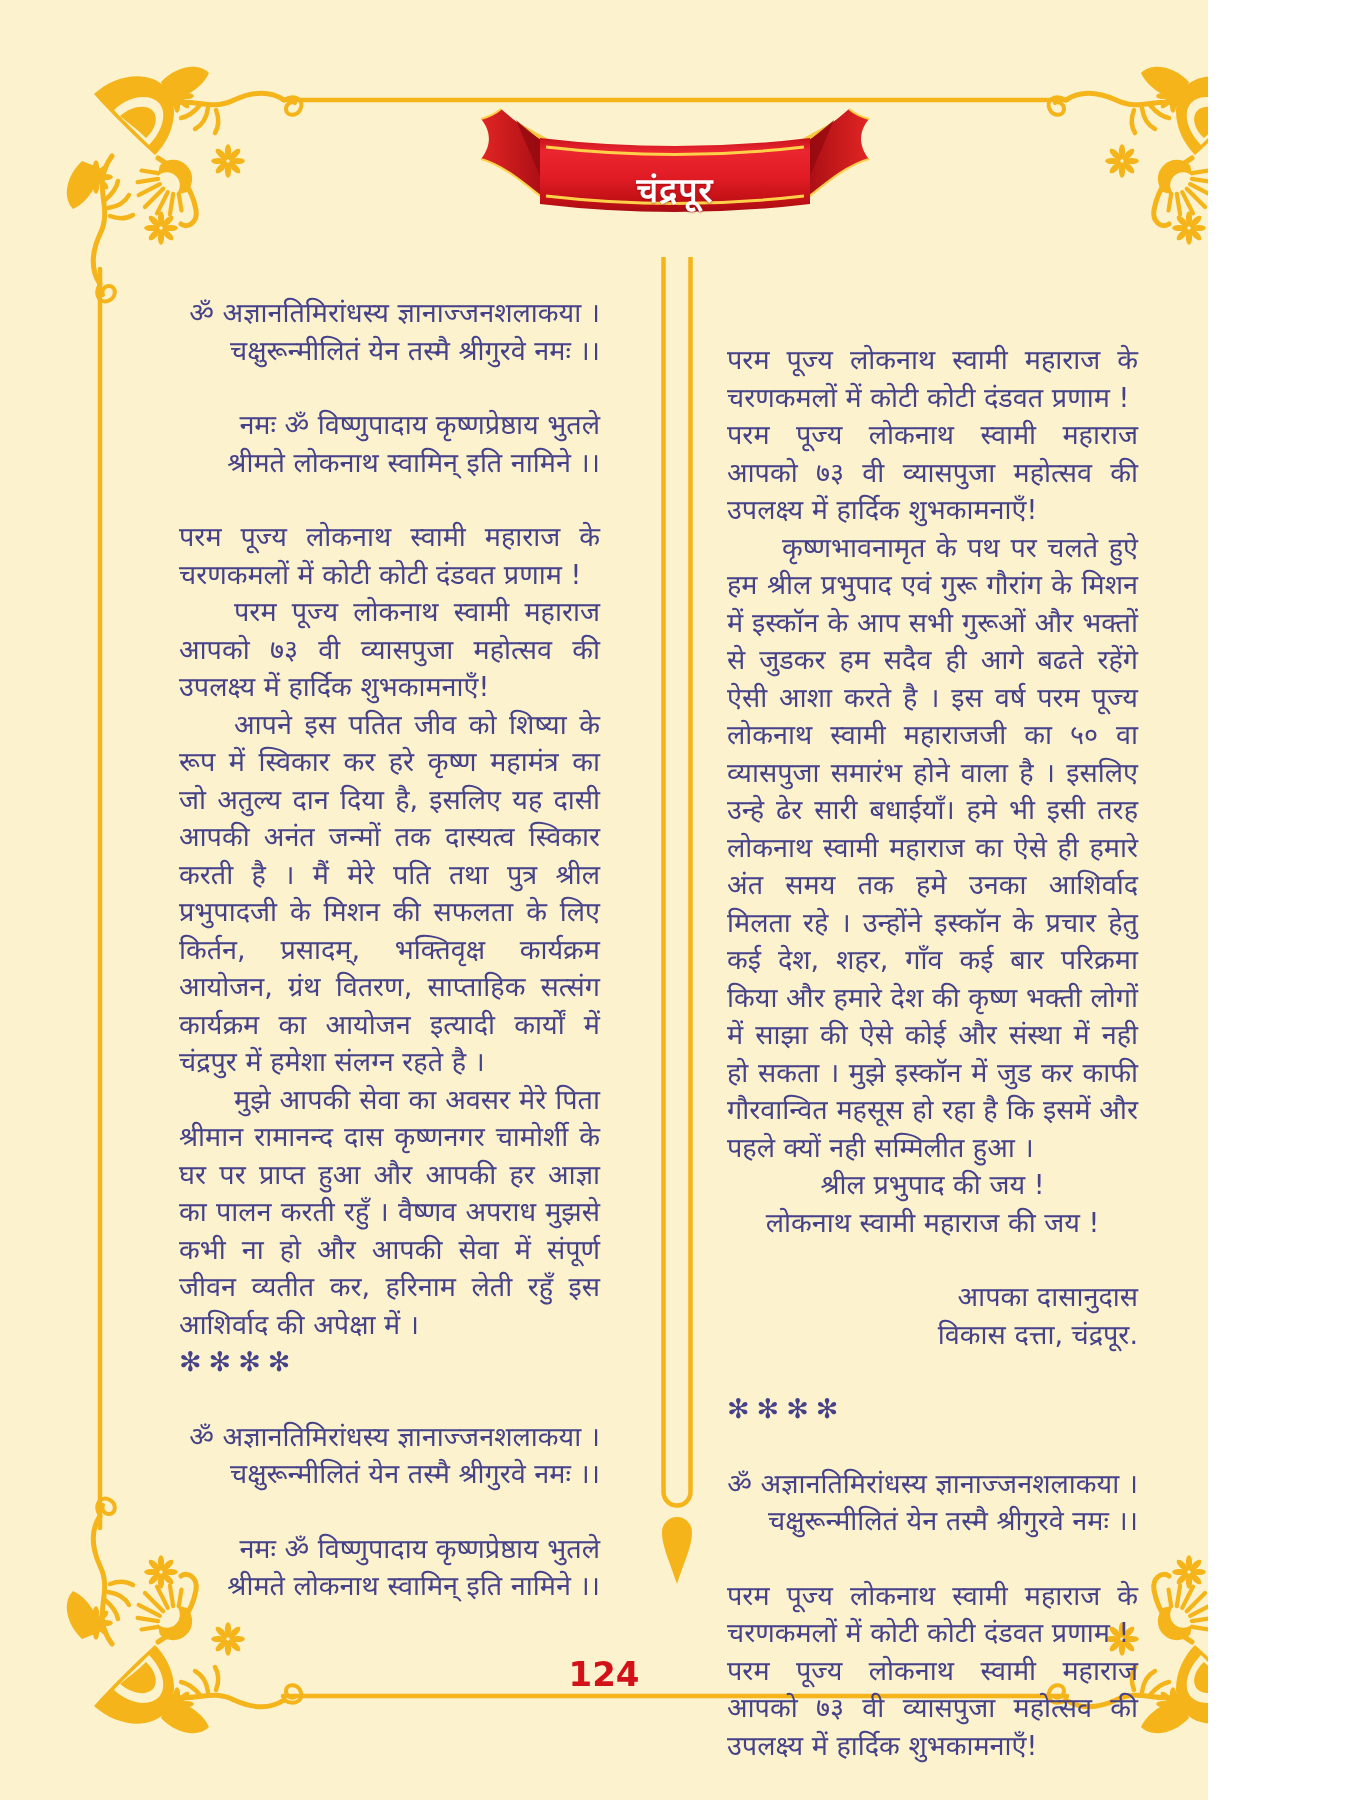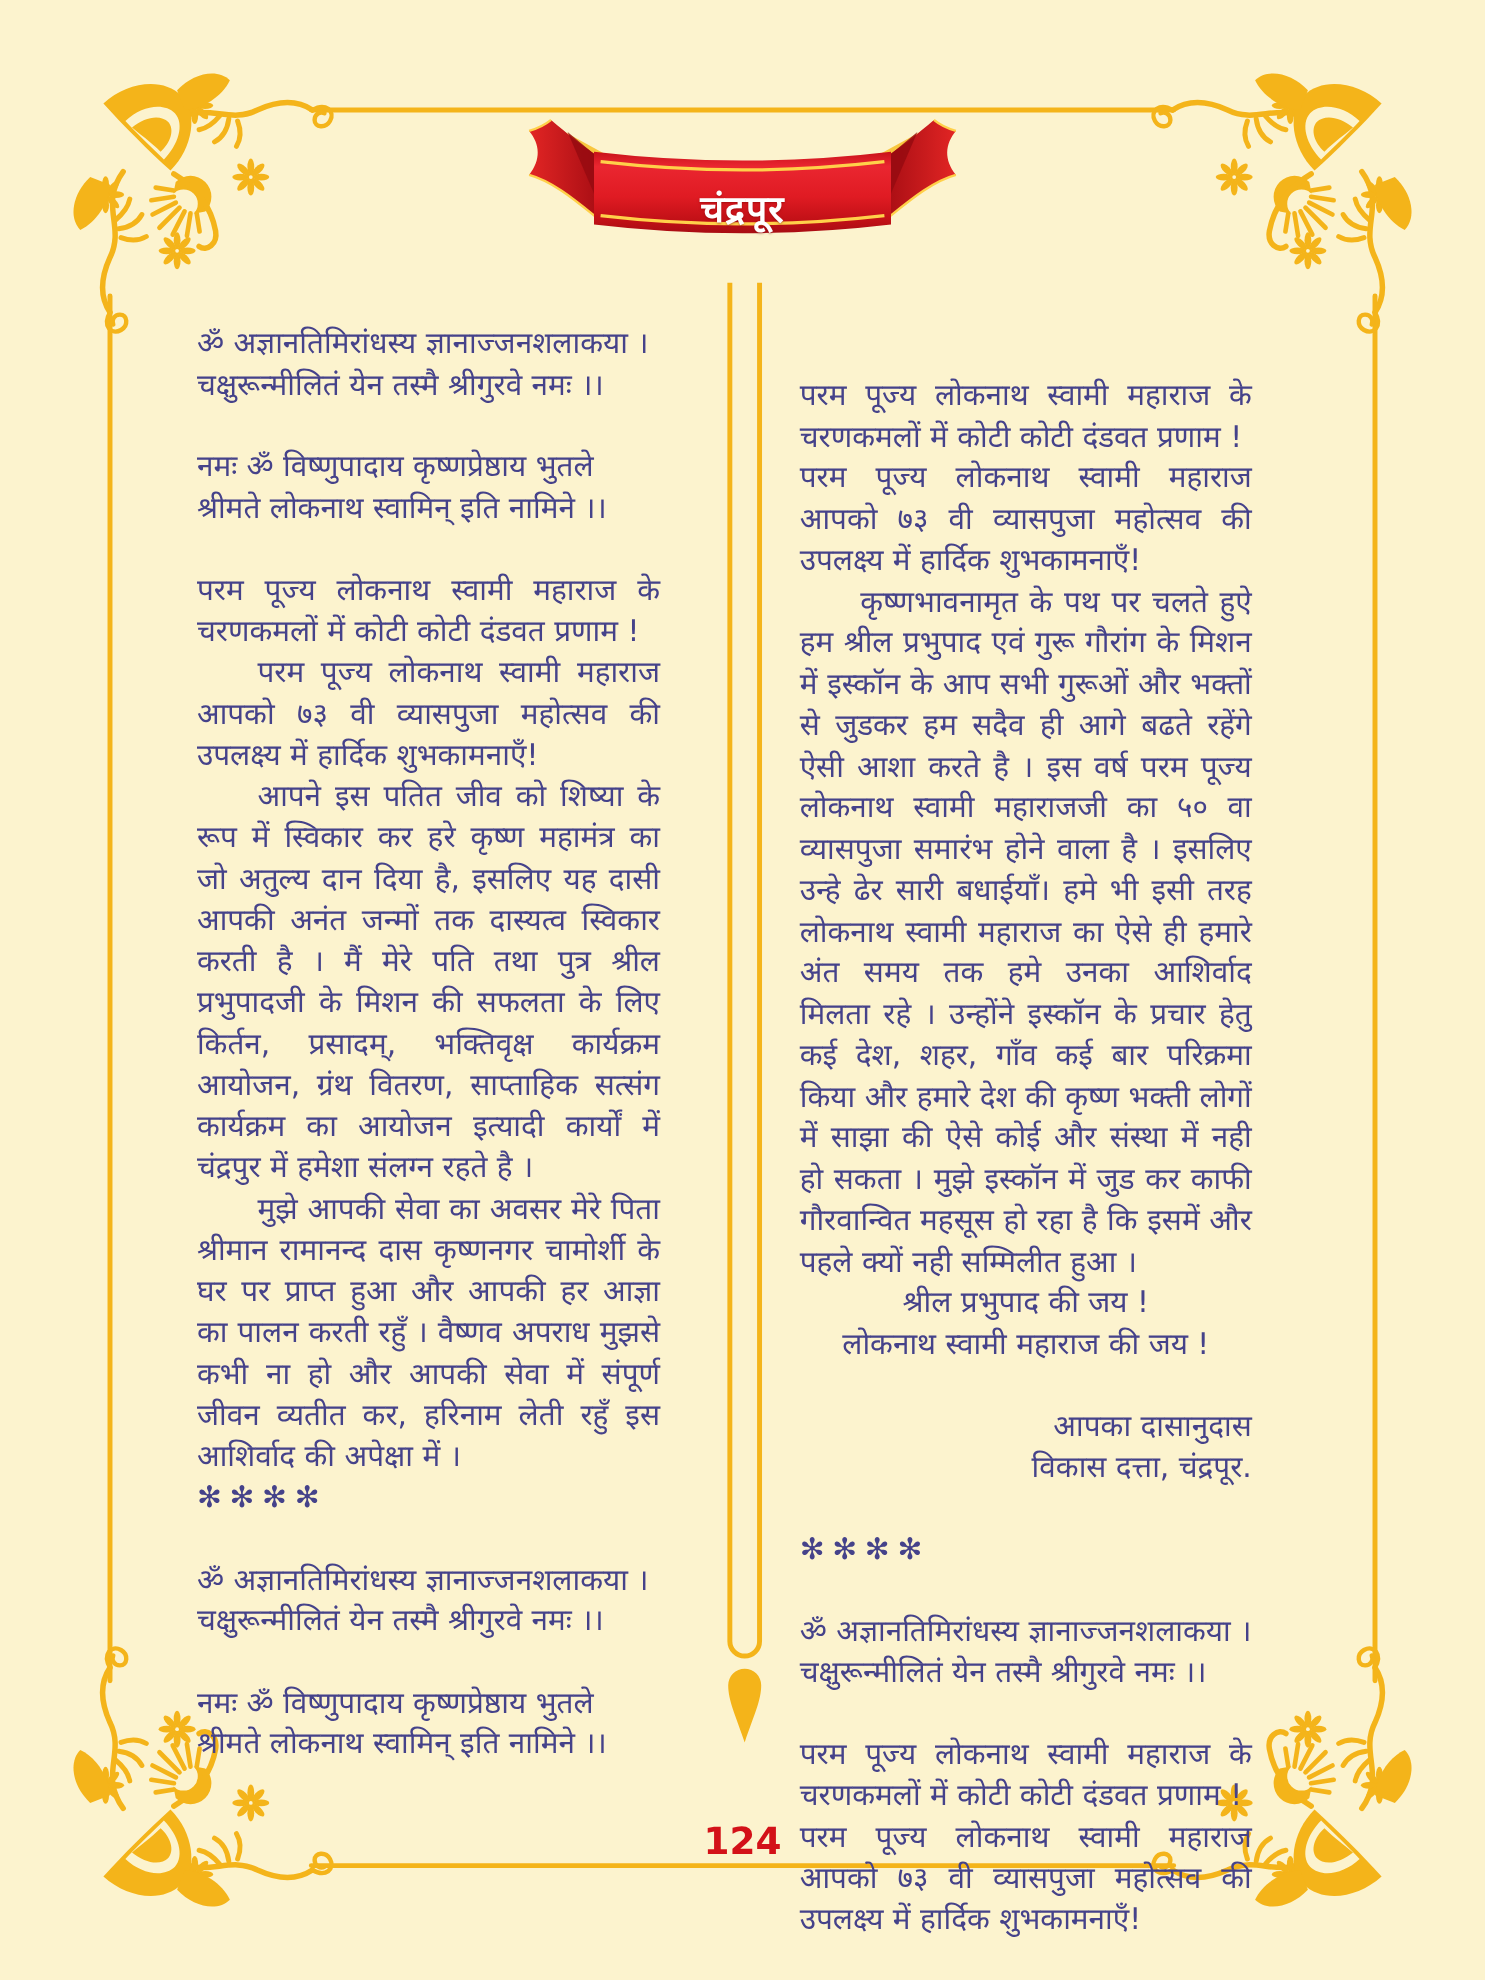--- a/index.html
+++ b/index.html
@@ -1,20 +1,20 @@
 <!DOCTYPE html>
 <html><head>
 <meta charset="utf-8">
 <style>
   html,body { margin:0; padding:0; }
   body { font-family:"DejaVu Sans","Liberation Sans",sans-serif; }
 
   .page {
     position:relative;
-    width:1350px; height:1800px;
+    width:1208px; height:1800px;
     background:#FCF3CE;
     overflow:hidden;
   }
 
   .deco-svg {
     position:absolute; inset:0;
     width:1350px; height:1800px;
     pointer-events:none;
   }
 
@@ -39,21 +39,21 @@
     line-height:37.5px;
   }
   .col-left  { left:179px; top:294px; width:421px; }
   .col-right { left:727px; top:341px; width:411px; }
 
   .para {
     margin:0;
     text-align:justify;
     white-space:pre-line;
   }
-  .para.verse     { text-align:left; margin-bottom:37px; }
+  .para.verse     { text-align:right; margin-bottom:37px; }
   .para.body      { }
   .para.body-indent { text-indent:55px; }
   .para.lines     { text-align:center; }
   .para.signature { text-align:right; margin-top:37px; margin-bottom:37px; }
   .para.separator {
     text-align:left; margin-bottom:37px;
     font-weight:bold; letter-spacing:7px; font-size:27px;
   }
 
   .page-number {

